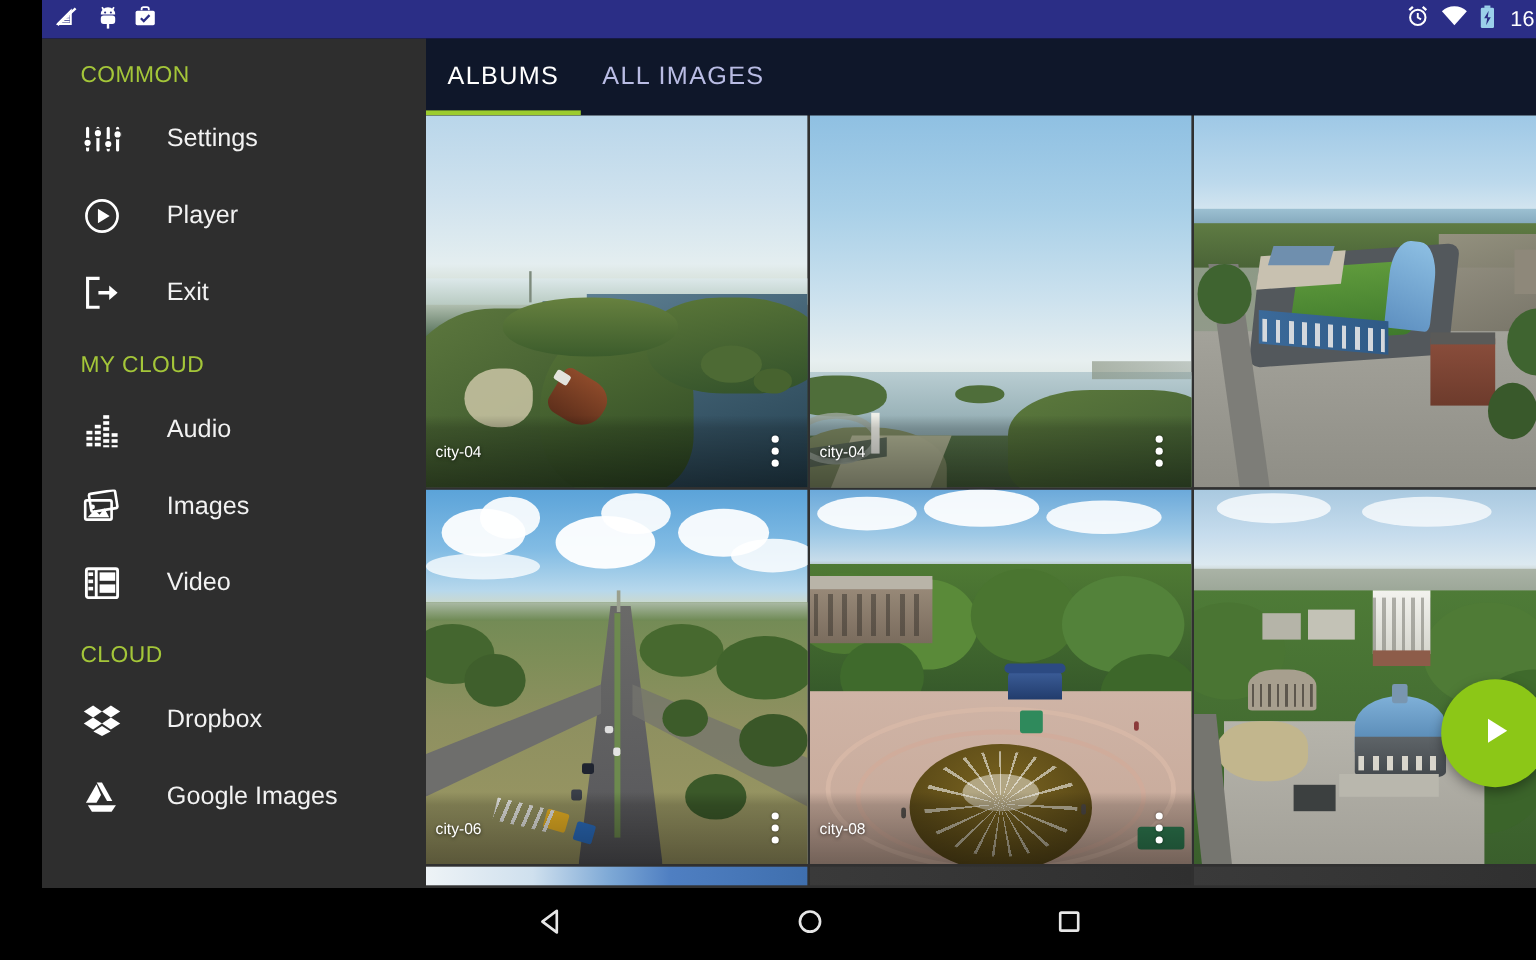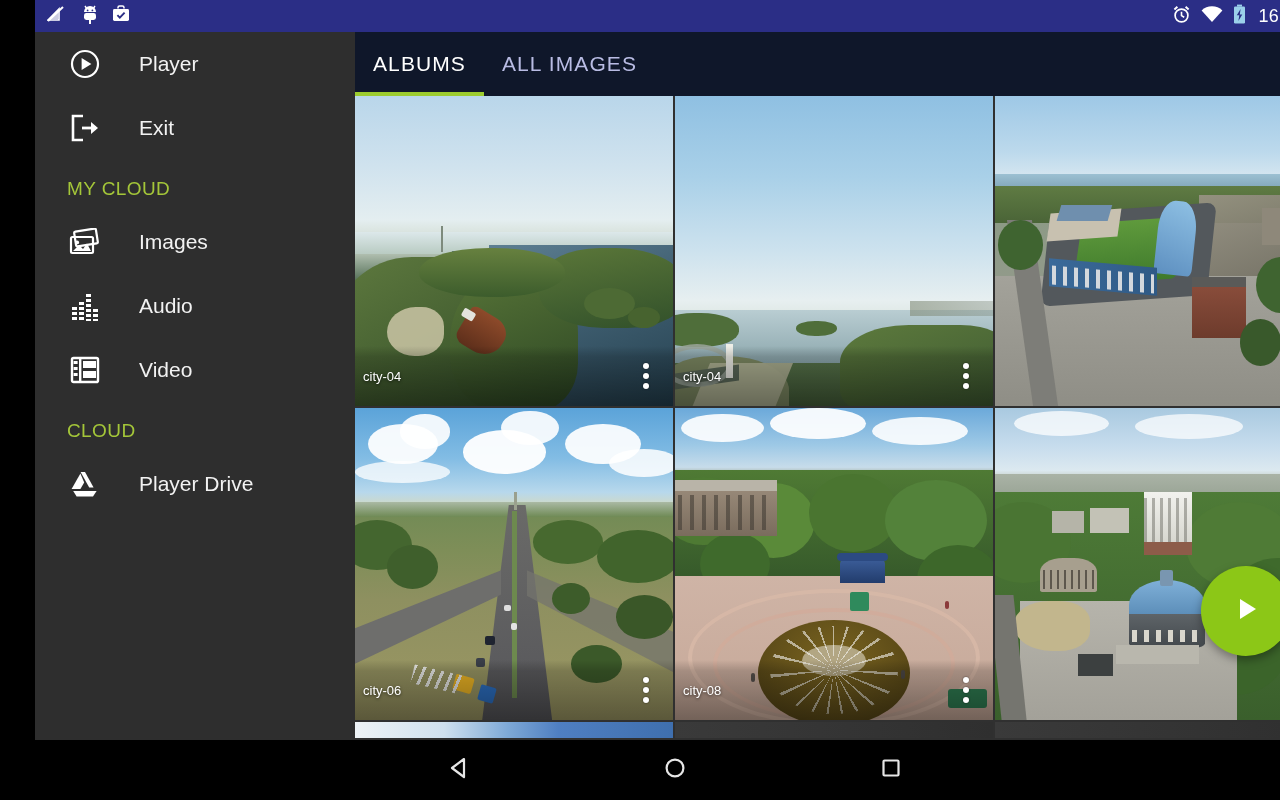--- a/index.html
+++ b/index.html
@@ -161,21 +161,39 @@
           <rect x="1" y="2.4" width="11" height="17" rx="1.2" fill="#9bd0ea"></rect>
           <path d="M7.6 5 L3.8 11.2 H6.3 L5.4 17 L9.3 10.4 H6.8 Z" fill="#2b2e86"></path>
         </svg>
       </span>
       <span class="sb-time">16:04</span>
     </div>
   </div>
 
   <div class="drawer">
 
-
+    <div class="drawer-section first">COMMON</div>
+
+    <div class="drawer-item">
+      <span class="ic">
+        <svg width="32" height="30" viewBox="0 0 32 30">
+          <g stroke="#fff" stroke-width="2.6" stroke-linecap="round">
+            <path d="M4 6 V24"></path>
+              <path d="M12.6 6 V24"></path>
+              <path d="M21.2 6 V24"></path>
+              <path d="M29 6 V24"></path>
+          </g>
+          <circle cx="4" cy="18" r="3.4" fill="#fff" stroke="#2e2e2e" stroke-width="1.6"></circle>
+          <circle cx="12.6" cy="10" r="3.4" fill="#fff" stroke="#2e2e2e" stroke-width="1.6"></circle>
+          <circle cx="21.2" cy="19" r="3.4" fill="#fff" stroke="#2e2e2e" stroke-width="1.6"></circle>
+          <circle cx="29" cy="11" r="3.4" fill="#fff" stroke="#2e2e2e" stroke-width="1.6"></circle>
+        </svg>
+      </span>
+      <span class="lbl">Settings</span>
+    </div>
 
     <div class="drawer-item">
       <span class="ic">
         <svg width="32" height="32" viewBox="0 0 32 32">
           <circle cx="16" cy="16" r="13" fill="none" stroke="#fff" stroke-width="2.2"></circle>
           <path d="M12.6 10 L22.4 16 L12.6 22 Z" fill="#fff"></path>
         </svg>
       </span>
       <span class="lbl">Player</span>
     </div>
@@ -185,32 +203,20 @@
         <svg width="32" height="30" viewBox="0 0 32 30">
           <path d="M14 3 H4 V27 H14" fill="none" stroke="#fff" stroke-width="2.6"></path>
           <path d="M13 15 H27" stroke="#fff" stroke-width="2.8"></path>
           <path d="M22 9 L29 15 L22 21 Z" fill="#fff"></path>
         </svg>
       </span>
       <span class="lbl">Exit</span>
     </div>
 
     <div class="drawer-section">MY CLOUD</div>
-
-    <div class="drawer-item">
-      <span class="ic">
-        <svg width="32" height="28" viewBox="0 0 32 28">
-          <rect x="6" y="2" width="22" height="15" rx="1.4" fill="none" stroke="#fff" stroke-width="2.2" transform="rotate(-9 17 9.5)"></rect>
-          <rect x="2" y="9" width="22" height="16" rx="1.4" fill="none" stroke="#fff" stroke-width="2.2"></rect>
-          <circle cx="8.2" cy="14.4" r="1.9" fill="#fff"></circle>
-          <path d="M4 23 L10 17 L14 21 L18 15.5 L22 23 Z" fill="#fff"></path>
-        </svg>
-      </span>
-      <span class="lbl">Images</span>
-    </div>
 
     <div class="drawer-item">
       <span class="ic">
         <svg width="30" height="30" viewBox="0 0 30 30">
           <g fill="#fff">
             <rect x="2" y="16" width="5" height="3"></rect>
               <rect x="2" y="21" width="5" height="3"></rect>
             <rect x="2" y="26" width="5" height="3"></rect>
             <rect x="9" y="11" width="5" height="3"></rect>
               <rect x="9" y="16" width="5" height="3"></rect>
@@ -226,49 +232,75 @@
               <rect x="23" y="23" width="5" height="3"></rect>
             <rect x="23" y="28" width="5" height="2"></rect>
           </g>
         </svg>
       </span>
       <span class="lbl">Audio</span>
     </div>
 
     <div class="drawer-item">
       <span class="ic">
+        <svg width="32" height="28" viewBox="0 0 32 28">
+          <rect x="6" y="2" width="22" height="15" rx="1.4" fill="none" stroke="#fff" stroke-width="2.2" transform="rotate(-9 17 9.5)"></rect>
+          <rect x="2" y="9" width="22" height="16" rx="1.4" fill="none" stroke="#fff" stroke-width="2.2"></rect>
+          <circle cx="8.2" cy="14.4" r="1.9" fill="#fff"></circle>
+          <path d="M4 23 L10 17 L14 21 L18 15.5 L22 23 Z" fill="#fff"></path>
+        </svg>
+      </span>
+      <span class="lbl">Images</span>
+    </div>
+
+    <div class="drawer-item">
+      <span class="ic">
         <svg width="30" height="30" viewBox="0 0 30 30">
           <rect x="2" y="3" width="26" height="24" rx="1.6" fill="none" stroke="#fff" stroke-width="2.4"></rect>
           <rect x="9" y="3" width="2.4" height="24" fill="#fff"></rect>
           <g fill="#fff">
             <rect x="3.6" y="6" width="4" height="3"></rect>
               <rect x="3.6" y="12" width="4" height="3"></rect>
             <rect x="3.6" y="18" width="4" height="3"></rect>
             <rect x="13" y="6" width="13" height="7"></rect>
             <rect x="13" y="16" width="13" height="7"></rect>
           </g>
         </svg>
       </span>
       <span class="lbl">Video</span>
     </div>
 
     <div class="drawer-section">CLOUD</div>
 
+    <div class="drawer-item">
+      <span class="ic">
+        <svg width="32" height="28" viewBox="0 0 32 28">
+          <g fill="#fff">
+            <path d="M8.6 2 L0.8 7 L8.6 12 L16 7 Z"></path>
+            <path d="M23.4 2 L31.2 7 L23.4 12 L16 7 Z"></path>
+            <path d="M0.8 17 L8.6 12 L16 17 L8.6 22 Z"></path>
+            <path d="M31.2 17 L23.4 12 L16 17 L23.4 22 Z"></path>
+            <path d="M8.8 23.6 L16 19 L23.2 23.6 L16 27.4 Z"></path>
+          </g>
+        </svg>
+      </span>
+      <span class="lbl">Dropbox</span>
+    </div>
 
     <div class="drawer-item">
       <span class="ic">
         <svg width="30" height="28" viewBox="0 0 30 28">
           <g fill="#fff">
             <path d="M15 2 L23.6 17.4 H19.2 L10.6 2 Z"></path>
             <path d="M10.4 3.6 L1.6 19 H10.4 L14.2 12.4 Z"></path>
             <path d="M3.2 21 H26.6 L23 26.4 H6.6 Z"></path>
           </g>
         </svg>
       </span>
-      <span class="lbl">Player Drive</span>
+      <span class="lbl">Google Images</span>
     </div>
   </div>
 
   <div class="toolbar">
     <div class="tabs">
       <div class="tab active">
         <span class="tlabel">ALBUMS</span>
         <span class="underline"></span>
       </div>
       <div class="tab">

